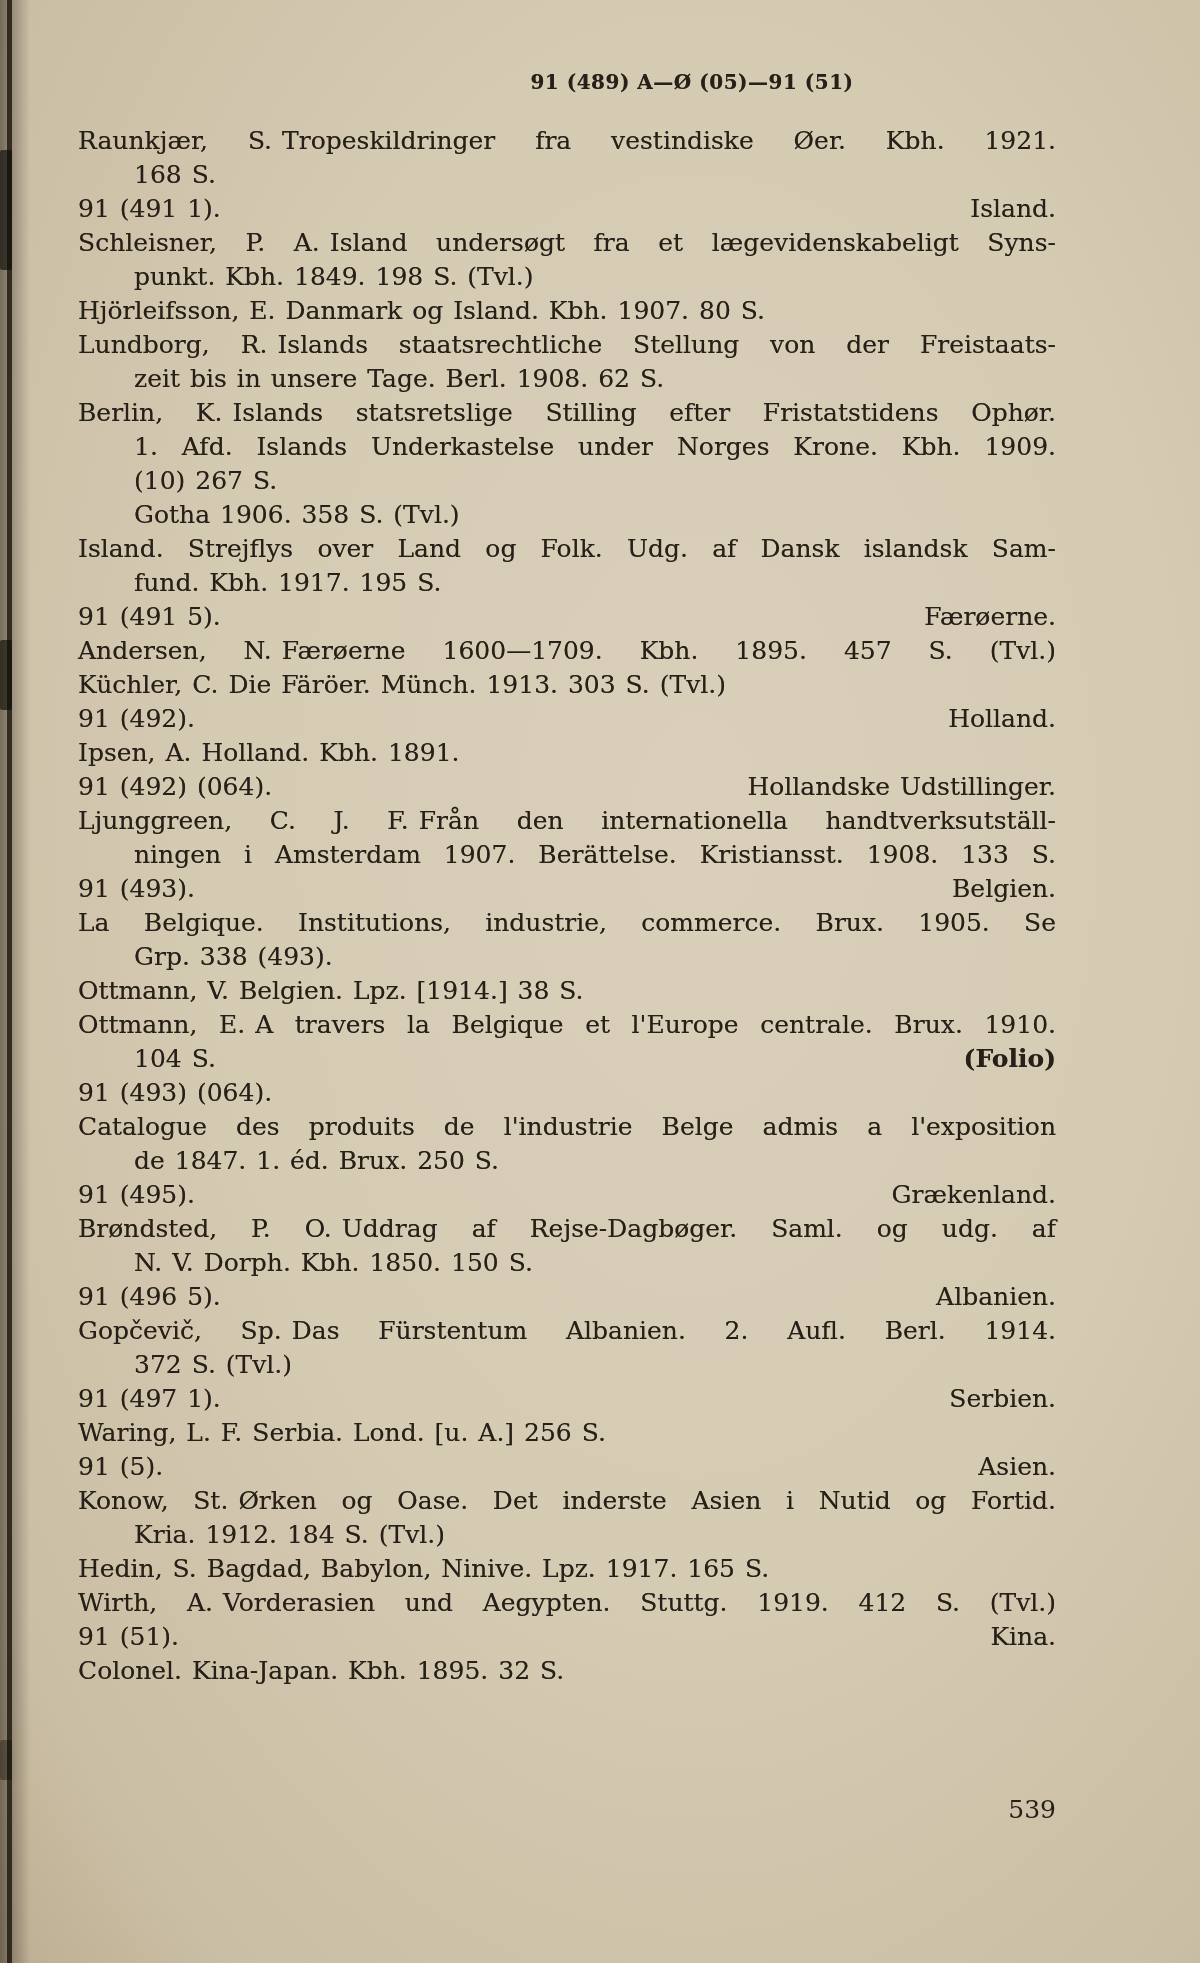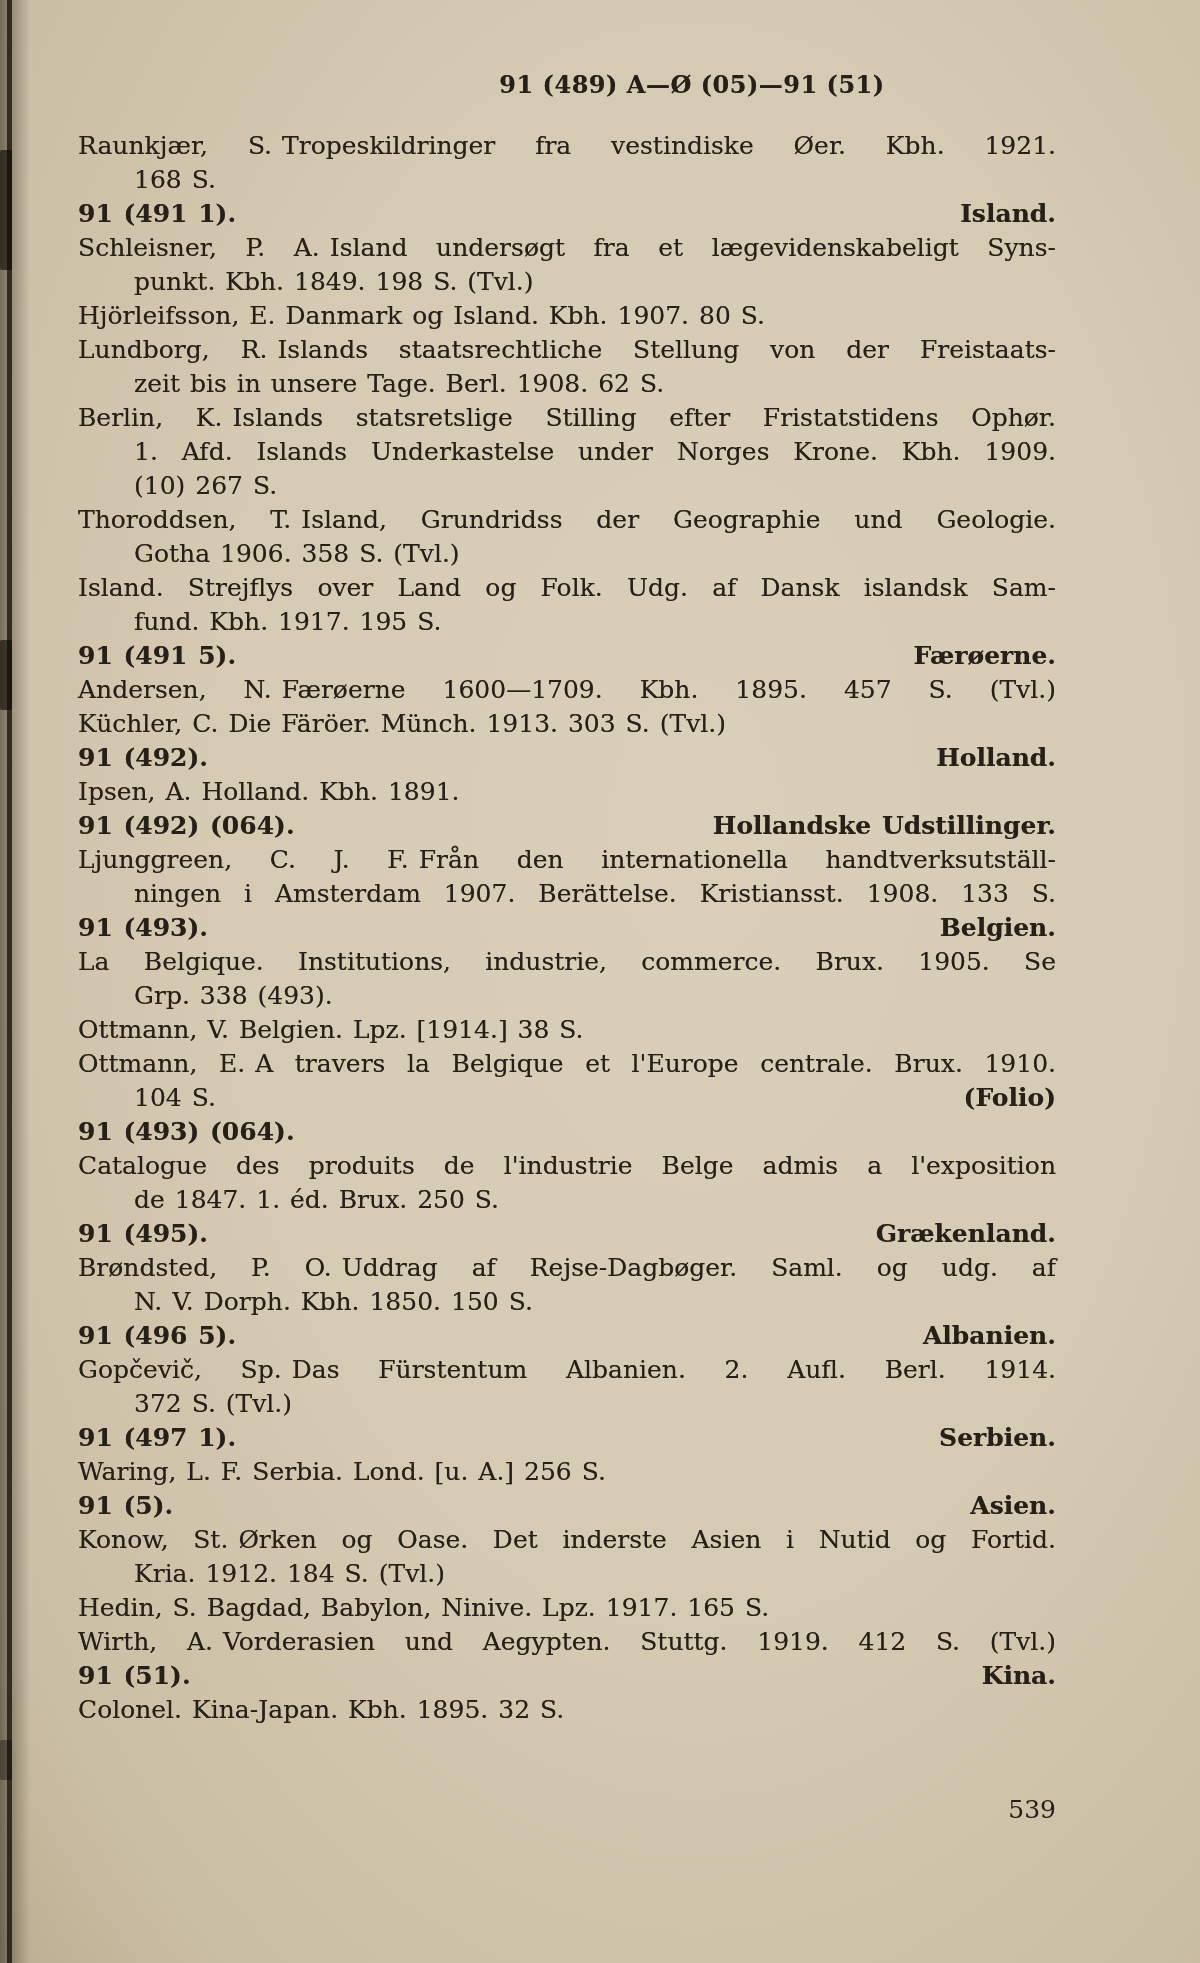--- a/index.html
+++ b/index.html
@@ -32,36 +32,36 @@
 
   .content{
     position:absolute; left:78px; top:0; width:978px;
     text-shadow:0 0 0.5px rgba(45,34,22,.55);
   }
   .header{
     margin-top:70px;
     padding-left:250px;
     text-align:center;
     font-weight:bold;
-    font-size:24px;
+    font-size:20px;
     letter-spacing:.5px;
   }
   .entries{
     margin-top:30px;
     font-size:25px;
     line-height:34px;
     word-spacing:.08em;
   }
   .line{ min-height:34px; }
   .cont{ padding-left:56px; }
   .j{ text-align:justify; text-align-last:justify; }
   .lead{ font-weight:normal; margin-right:.40em; }
   .section-row{
     display:flex; justify-content:space-between;
-    font-weight:bold; min-height:34px;
+    font-weight:normal; min-height:34px;
   }
   .line-right{ float:right;font-weight:bold; }
   .page-number{
     position:absolute; top:1795px; left:78px; width:978px;
     text-align:right; font-size:25px;
   }
 </style>
 </head>
 <body>
 
@@ -93,21 +93,20 @@
         <div class="entry">
           <div class="line first j"><span class="lead">Lundborg, R.</span>Islands staatsrechtliche Stellung von der Freistaats-</div>
           <div class="line cont">zeit bis in unsere Tage. Berl. 1908. 62 S.</div>
         </div>
         <div class="entry">
           <div class="line first j"><span class="lead">Berlin, K.</span>Islands statsretslige Stilling efter Fristatstidens Ophør.</div>
           <div class="line cont j">1. Afd. Islands Underkastelse under Norges Krone. Kbh. 1909.</div>
           <div class="line cont">(10) 267 S.</div>
         </div>
         <div class="entry">
-          <div class="line first j"><span class="lead">Thoroddsen, T.</span>Island, Grundridss der Geographie und Geologie.</div>
           <div class="line cont">Gotha 1906. 358 S. (Tvl.)</div>
         </div>
         <div class="entry">
           <div class="line first j">Island. Strejflys over Land og Folk. Udg. af Dansk islandsk Sam-</div>
           <div class="line cont">fund. Kbh. 1917. 195 S.</div>
         </div>
         <div class="section-row">
           <span class="sec-num">91 (491 5).</span>
           <span class="sec-label">Færøerne.</span>
         </div>

